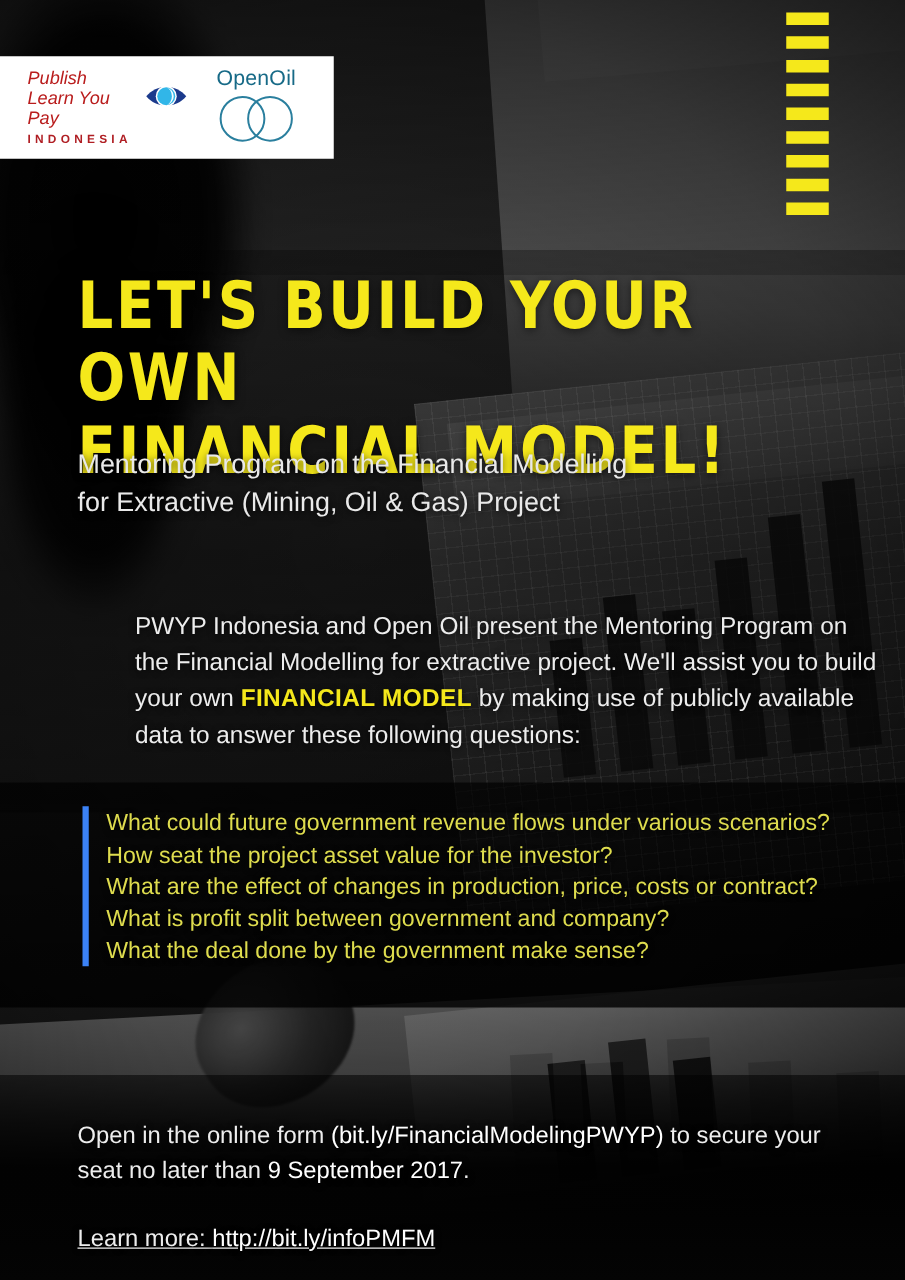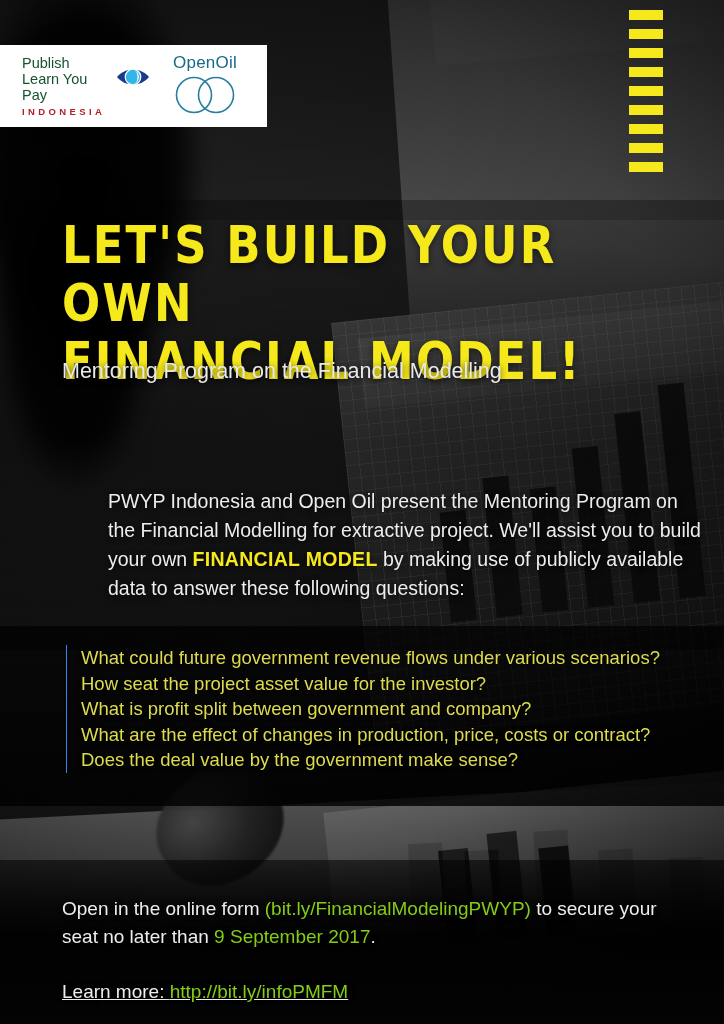--- a/index.html
+++ b/index.html
@@ -115,22 +115,23 @@
     display: flex;
     align-items: center;
     z-index: 6;
   }
   .pwyp {
     display: flex; flex-direction: column;
     margin-left: 22px; width: 128px;
   }
   .pwyp-row { display: flex; align-items: center; }
   .pwyp-words {
-    font-size: 14.5px; line-height: 16px; color: #14532d;
+    font-size: 14.5px; line-height: 16px; color: #b91c1c;
     font-family: "Liberation Sans", sans-serif;
+    font-style: italic;
   }
   .pwyp-eye { margin-left: 5px; }
   .pwyp-ind {
     margin-top: 3px;
     font-size: 9.5px; font-weight: bold; letter-spacing: 3.4px;
     color: #b01f24;
   }
   .openoil { margin-left: 18px; display: flex; flex-direction: column; align-items: center; text-align: center; }
   .openoil-name { font-size: 17px; color: #176a87; letter-spacing: .2px; }
   .openoil-venn { margin-top: 2px; }
@@ -171,38 +172,38 @@
     color: #ededed;
     font-size: 19.5px;
     line-height: 29px;
     text-shadow: 0 1px 6px rgba(0,0,0,.8);
     margin-left: 46px;
   }
   .body-copy .hl { color: #f5e81b; font-weight: bold; letter-spacing: .3px; }
 
   .questions {
     position: absolute; left: 66px; top: 645px; width: 640px;
-    border-left: 1px solid #3b82f6;
+    border-left: 5px solid #3b82f6;
     padding-left: 14px;
   }
   .question {
     color: #dedc4e;
     font-size: 18.5px;
     line-height: 25.5px;
     text-shadow: 0 1px 5px rgba(0,0,0,.85);
   }
 
   .footer {
     position: absolute; left: 62px; top: 895px; width: 620px;
     color: #ededed;
     font-size: 19px;
     line-height: 28px;
     text-shadow: 0 1px 6px rgba(0,0,0,.9);
   }
-  .footer .lnk { color: #84cc16; }
+  .footer .lnk { color: #ffffff; }
   .footer .learn { margin-top: 27px; text-decoration: underline; }
 </style>
 </head>
 <body>
 
 <div id="poster">
 
   <div class="bg-layer bg-base"></div>
   <div class="bg-layer bg-slab-right2"></div>
   <div class="bg-layer bg-slab-right"></div>
@@ -283,30 +284,31 @@
 
   <div class="content">
 
     <div class="title">
       <div>LET'S BUILD YOUR OWN</div>
       <div>FINANCIAL MODEL!</div>
     </div>
 
     <div class="subtitle">
       <div>Mentoring Program on the Financial Modelling</div>
+      <div>for Extractive (Mining, Oil &amp; Gas) Project</div>
     </div>
 
     <div class="body-copy"><span>PWYP Indonesia and Open Oil present the Mentoring Program on the Financial Modelling for extractive project. We'll assist you to build your own </span><span class="hl">FINANCIAL MODEL</span><span> by making use of publicly available data to answer these following questions:</span></div>
 
     <div class="questions">
       <div class="question">What could future government revenue flows under various scenarios?</div>
       <div class="question">How seat the project asset value for the investor?</div>
+      <div class="question">What are the effect of changes in production, price, costs or contract?</div>
       <div class="question">What is profit split between government and company?</div>
-      <div class="question">What are the effect of changes in production, price, costs or contract?</div>
-      <div class="question">Does the deal value by the government make sense?</div>
+      <div class="question">What the deal done by the government make sense?</div>
     </div>
 
     <div class="footer">
       <div><span>Open in the online form </span><span class="lnk">(bit.ly/FinancialModelingPWYP)</span><span> to secure your seat no later than </span><span class="lnk">9 September 2017</span><span>.</span></div>
 
       <div class="learn"><span>Learn more: </span><span class="lnk">http://bit.ly/infoPMFM</span></div>
     </div>
 
   </div>
 

